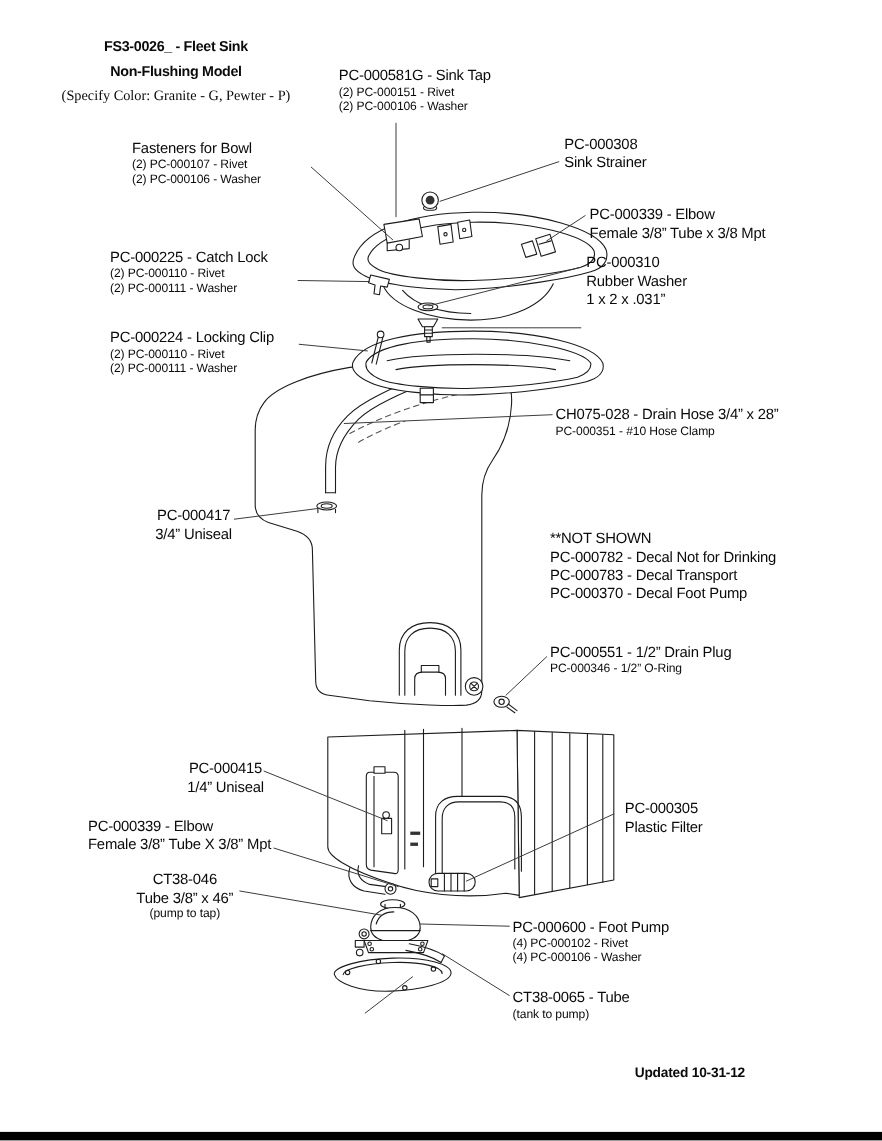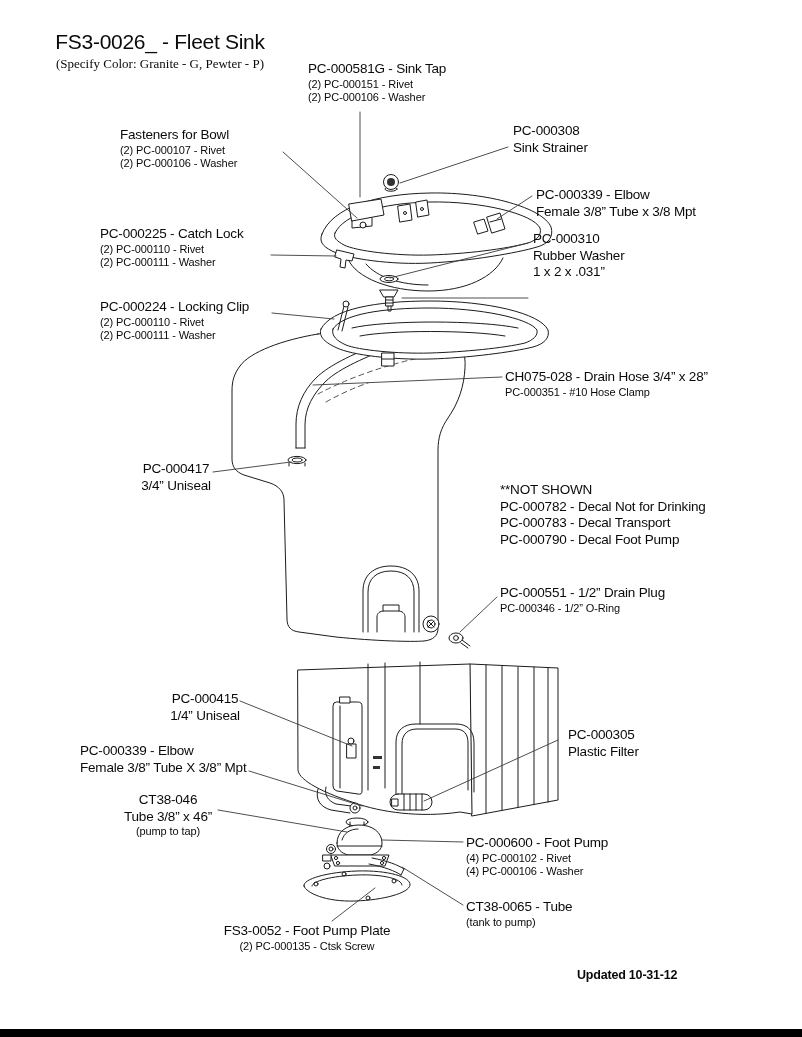--- a/index.html
+++ b/index.html
@@ -3,21 +3,21 @@
 <meta charset="utf-8">
 <style>
   html,body{margin:0;padding:0;background:#fff;}
   .page{position:relative;width:802px;height:1037px;background:#fff;overflow:hidden;
         font-family:"Liberation Sans",sans-serif;color:#0a0a0a;}
   .diagram-svg{position:absolute;left:0;top:0;}
   .label{position:absolute;line-height:1.2;}
   .al{text-align:left}.ar{text-align:left}.ac{text-align:center}
   .l-main{display:block;font-size:13.5px;line-height:16.5px;letter-spacing:-0.2px;}
   .l-sub{display:block;font-size:11px;line-height:13.5px;letter-spacing:-0.1px;}
-  .title-line{display:block;font-size:21px;font-weight:normal;line-height:23px;letter-spacing:-0.3px;}
+  .title-line{display:block;font-size:13px;font-weight:bold;line-height:23px;letter-spacing:-0.3px;}
   .title-sub{display:block;font-family:"Liberation Serif",serif;font-size:13px;line-height:16px;margin-top:3px;}
   .updated{position:absolute;font-size:12.5px;font-weight:bold;letter-spacing:-0.2px;}
   .bottom-bar{position:absolute;left:0;top:1029px;width:802px;height:8px;background:#000;}
   svg path,svg line,svg circle,svg ellipse,svg rect{vector-effect:non-scaling-stroke;}
 </style>
 </head>
 <body>
 
 <div class="page">
 
@@ -186,20 +186,21 @@
       <path d="M218,810 L347,832"></path>
       <path d="M558,740 L424,801"></path>
       <path d="M382,840 L463,842"></path>
       <path d="M402,867 L463,905"></path>
       <path d="M375,888 L332,921"></path>
     </g>
   </svg>
 
   <div class="label ac" style="left:38px;top:30px;width:244px">
     <span class="title-line">FS3-0026_ - Fleet Sink</span>
+    <span class="title-line">Non-Flushing Model</span>
     <span class="title-sub">(Specify Color: Granite - G, Pewter - P)</span>
   </div>
 
   <div class="label al" style="left:308px;top:61px">
     <span class="l-main">PC-000581G - Sink Tap</span>
     <span class="l-sub">(2) PC-000151 - Rivet</span>
     <span class="l-sub">(2) PC-000106 - Washer</span>
   </div>
 
   <div class="label ar" style="left:120px;top:127px;width:158px">
@@ -244,21 +245,21 @@
 
   <div class="label ac" style="left:126px;top:461px;width:100px">
     <span class="l-main">PC-000417</span>
     <span class="l-main">3/4” Uniseal</span>
   </div>
 
   <div class="label al" style="left:500px;top:482px">
     <span class="l-main">**NOT SHOWN</span>
     <span class="l-main">PC-000782 - Decal Not for Drinking</span>
     <span class="l-main">PC-000783 - Decal Transport</span>
-    <span class="l-main">PC-000790 - Decal Foot Pump</span>
+    <span class="l-main">PC-000370 - Decal Foot Pump</span>
   </div>
 
   <div class="label al" style="left:500px;top:585px">
     <span class="l-main">PC-000551 - 1/2” Drain Plug</span>
     <span class="l-sub">PC-000346 - 1/2” O-Ring</span>
   </div>
 
   <div class="label ac" style="left:155px;top:691px;width:100px">
     <span class="l-main">PC-000415</span>
     <span class="l-main">1/4” Uniseal</span>
@@ -284,21 +285,17 @@
     <span class="l-main">PC-000600 - Foot Pump</span>
     <span class="l-sub">(4) PC-000102 - Rivet</span>
     <span class="l-sub">(4) PC-000106 - Washer</span>
   </div>
 
   <div class="label al" style="left:466px;top:899px">
     <span class="l-main">CT38-0065 - Tube</span>
     <span class="l-sub">(tank to pump)</span>
   </div>
 
-  <div class="label ac" style="left:207px;top:923px;width:200px">
-    <span class="l-main">FS3-0052 - Foot Pump Plate</span>
-    <span class="l-sub">(2) PC-000135 - Ctsk Screw</span>
-  </div>
 
   <div class="updated" style="left:577px;top:968px">Updated 10-31-12</div>
 
   <div class="bottom-bar"></div>
 </div>
 
 </body></html>

